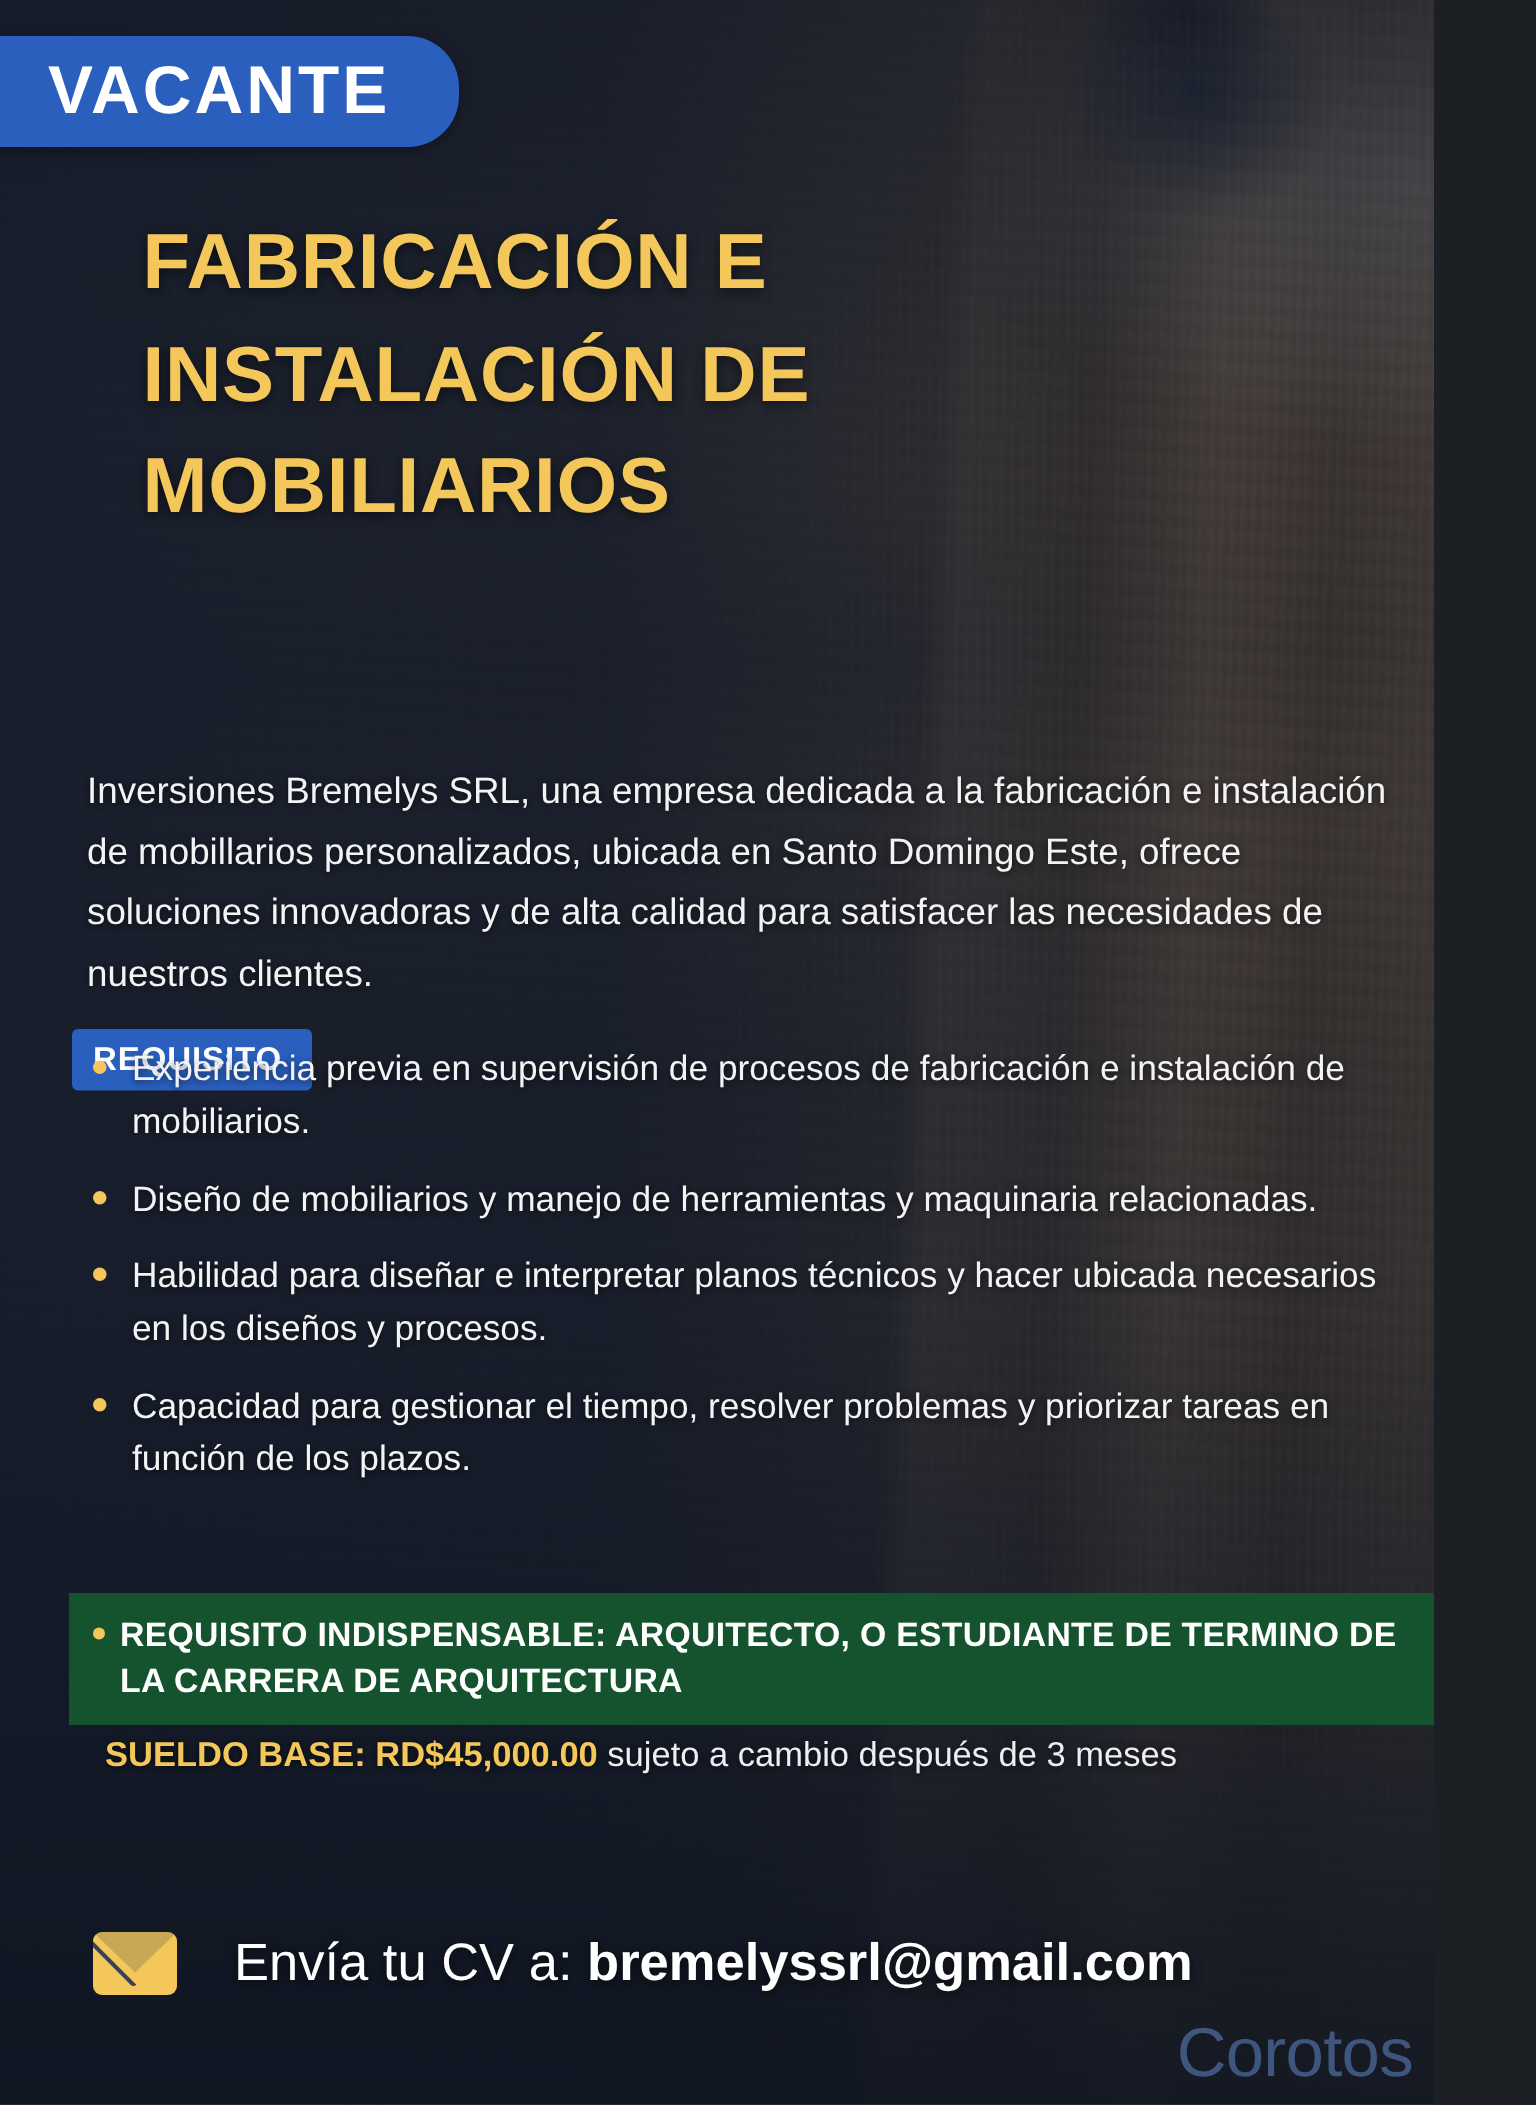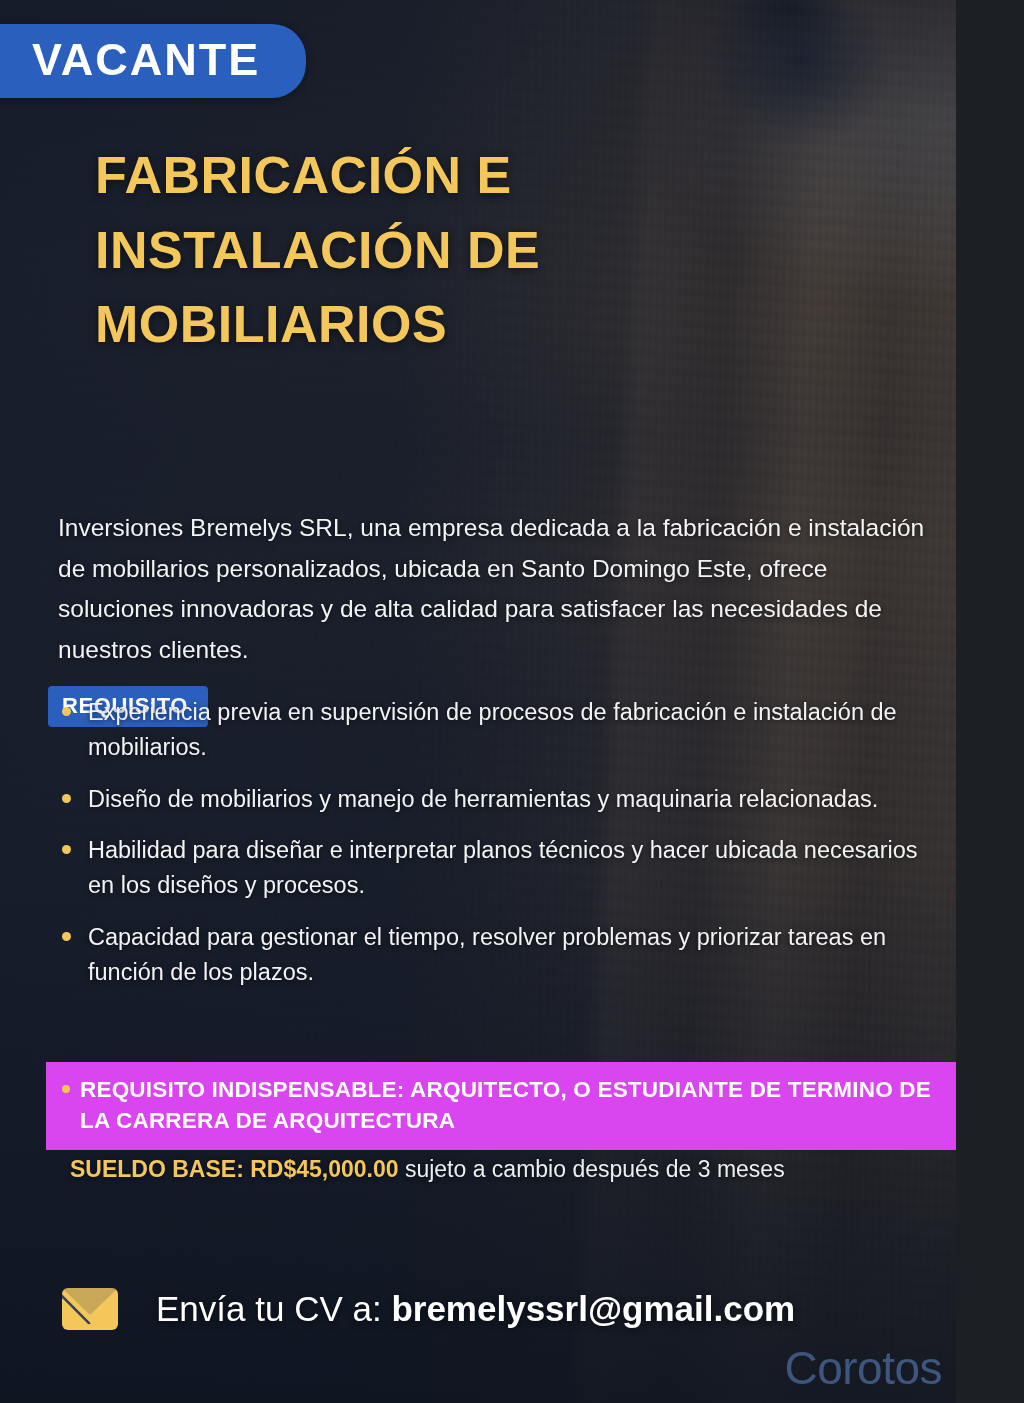--- a/index.html
+++ b/index.html
@@ -166,21 +166,21 @@
     border-radius: 50%;
     background: #f4c75b;
   }
 
   
   .indispensable {
     position: absolute;
     left: 46px;
     top: 1062px;
     width: 932px;
-    background: #d946ef;
+    background: #14532d;
     padding: 12px 18px 14px 34px;
     color: #ffffff;
     font-weight: bold;
     font-size: 22.5px;
     line-height: 1.38;
     letter-spacing: 0.2px;
   }
   .indispensable::before {
     content: "";
     position: absolute;

